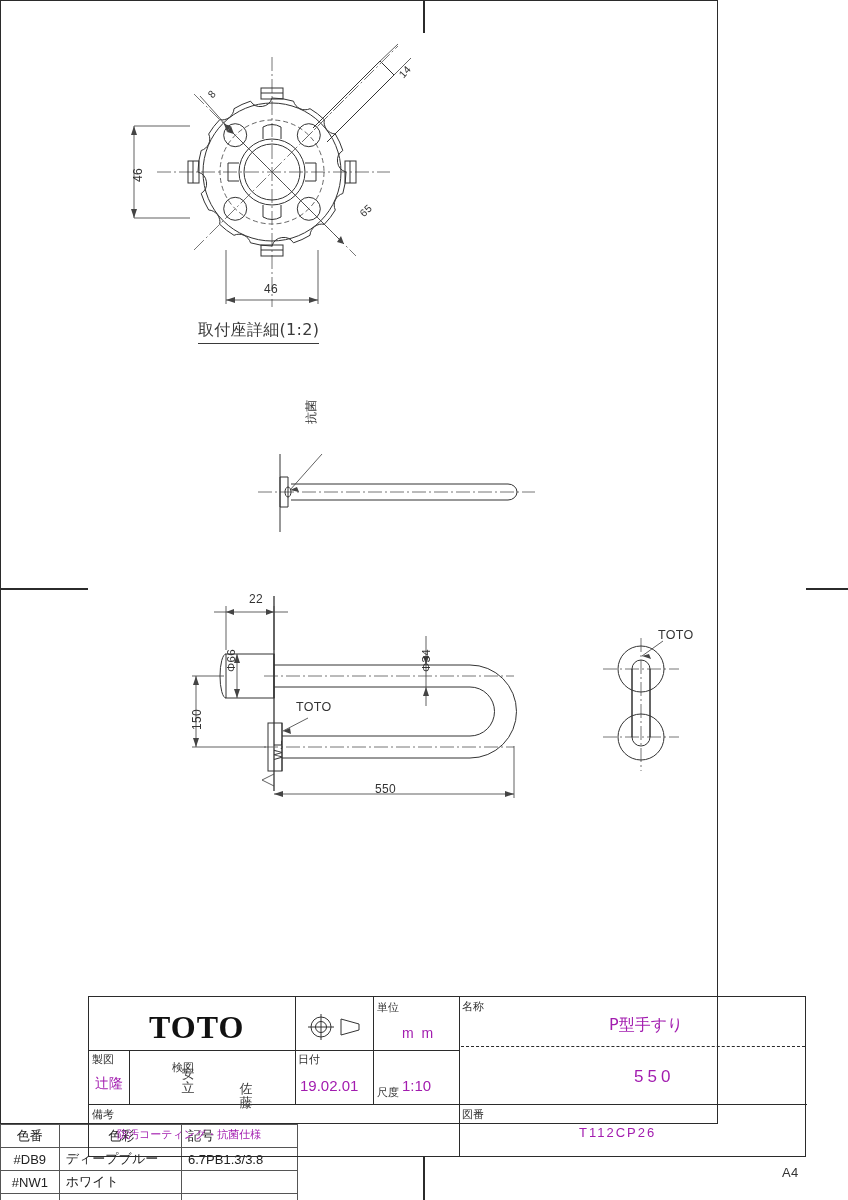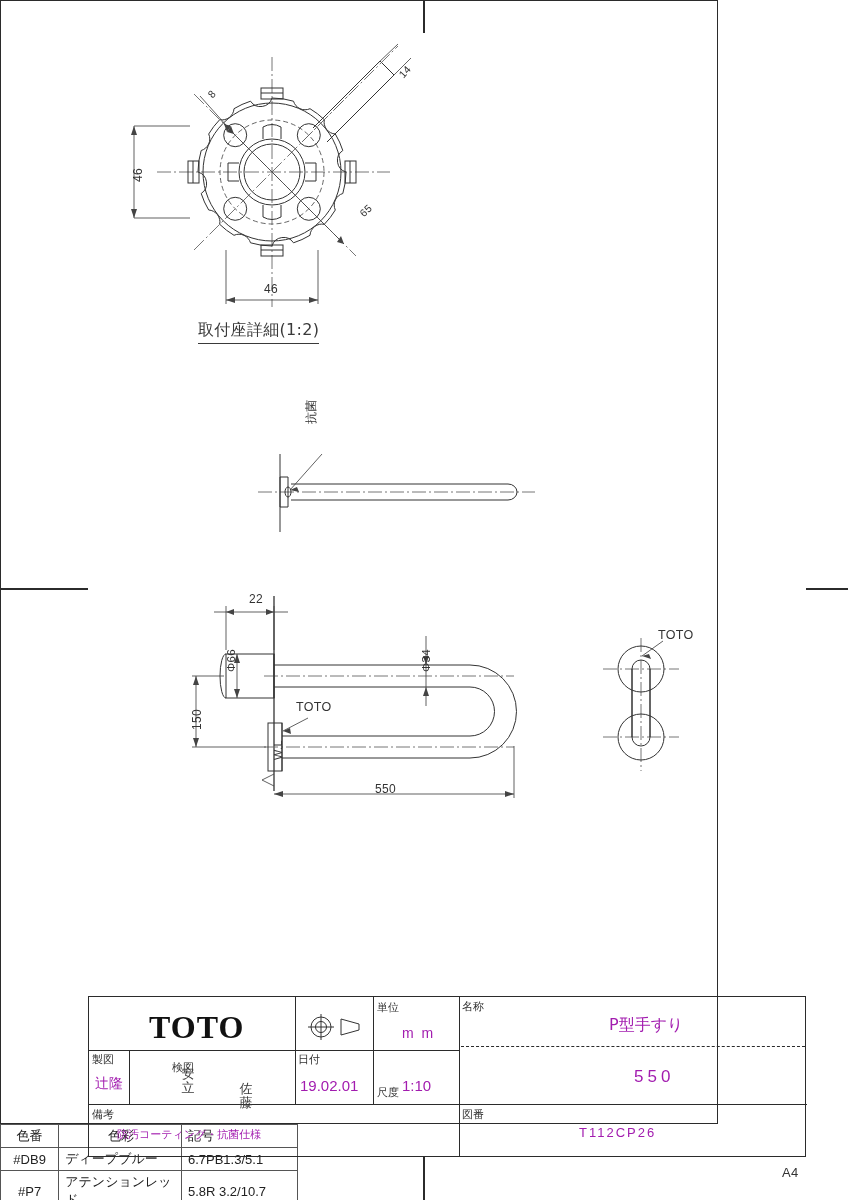--- a/index.html
+++ b/index.html
@@ -67,21 +67,26 @@
     <tr>
       <td class="c1 jp">色番</td>
       <td class="c2 jp" style="text-align:center">色彩</td>
       <td class="c3 jp" style="text-align:left">記号</td>
     </tr>
   </thead>
   <tbody>
     <tr>
       <td class="c1">#DB9</td>
       <td class="c2 jp">ディープブルー</td>
-      <td class="c3">6.7PB1.3/5.1</td>
+      <td class="c3">6.7PB1.3/3.8</td>
+    </tr>
+    <tr>
+      <td class="c1">#NW1</td>
+      <td class="c2 jp">ホワイト</td>
+      <td class="c3"></td>
     </tr>
     <tr>
       <td class="c1">#P7</td>
       <td class="c2 jp">アテンションレッド</td>
       <td class="c3">5.8R 3.2/10.7</td>
     </tr>
 
   </tbody>
 </table>
 

